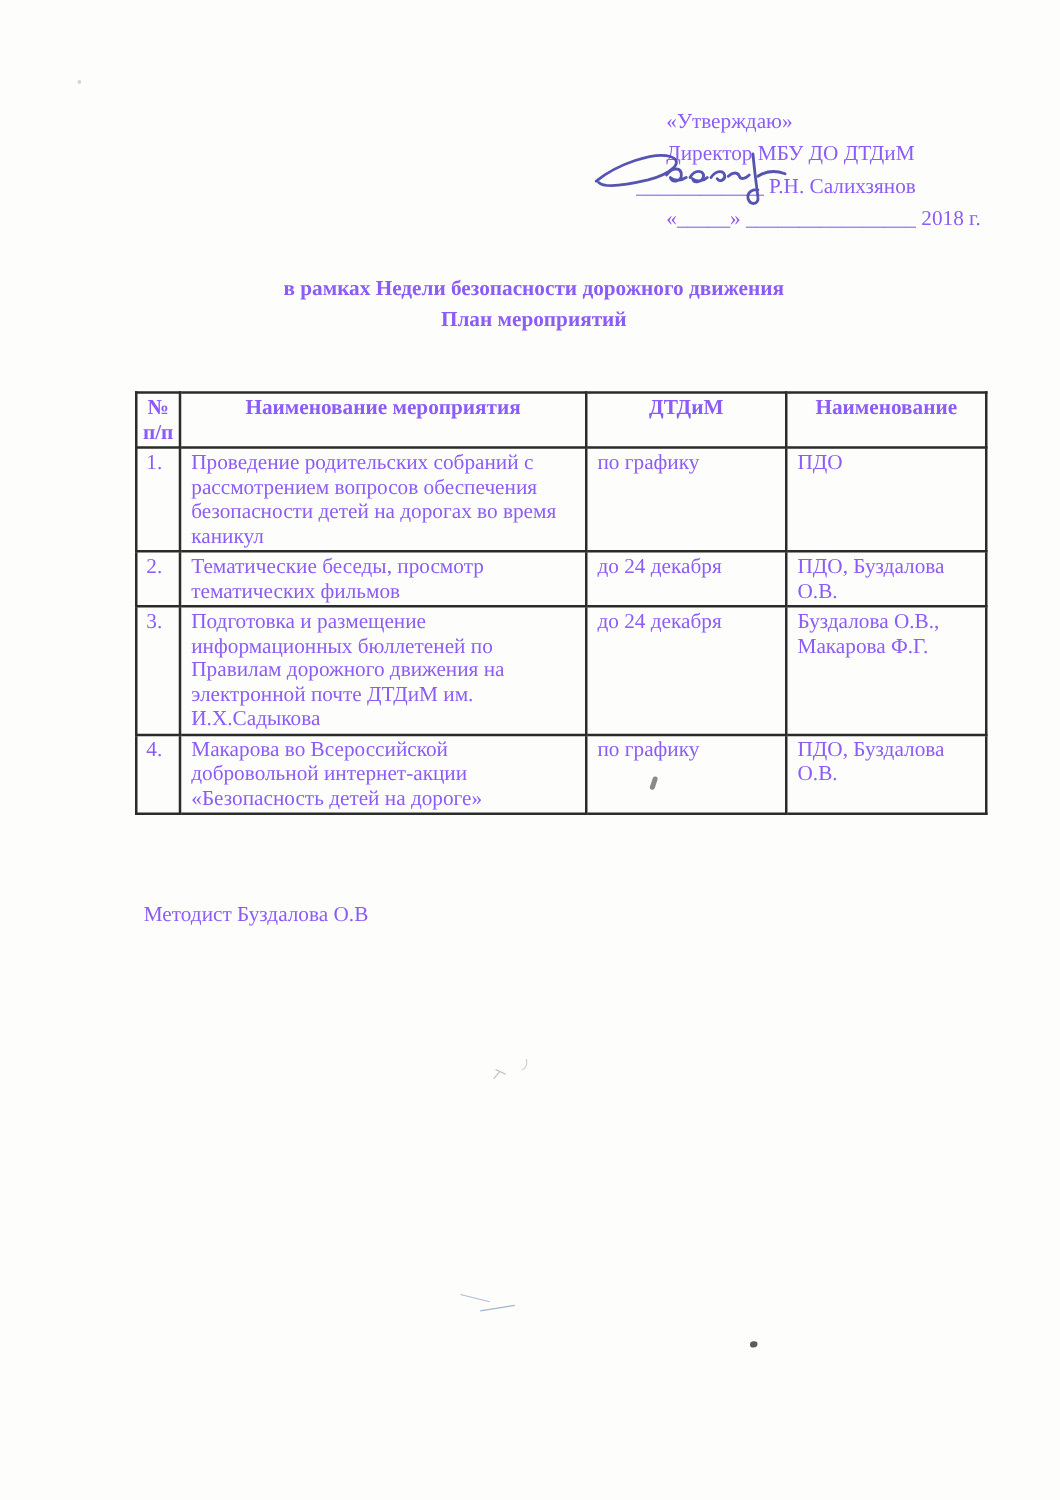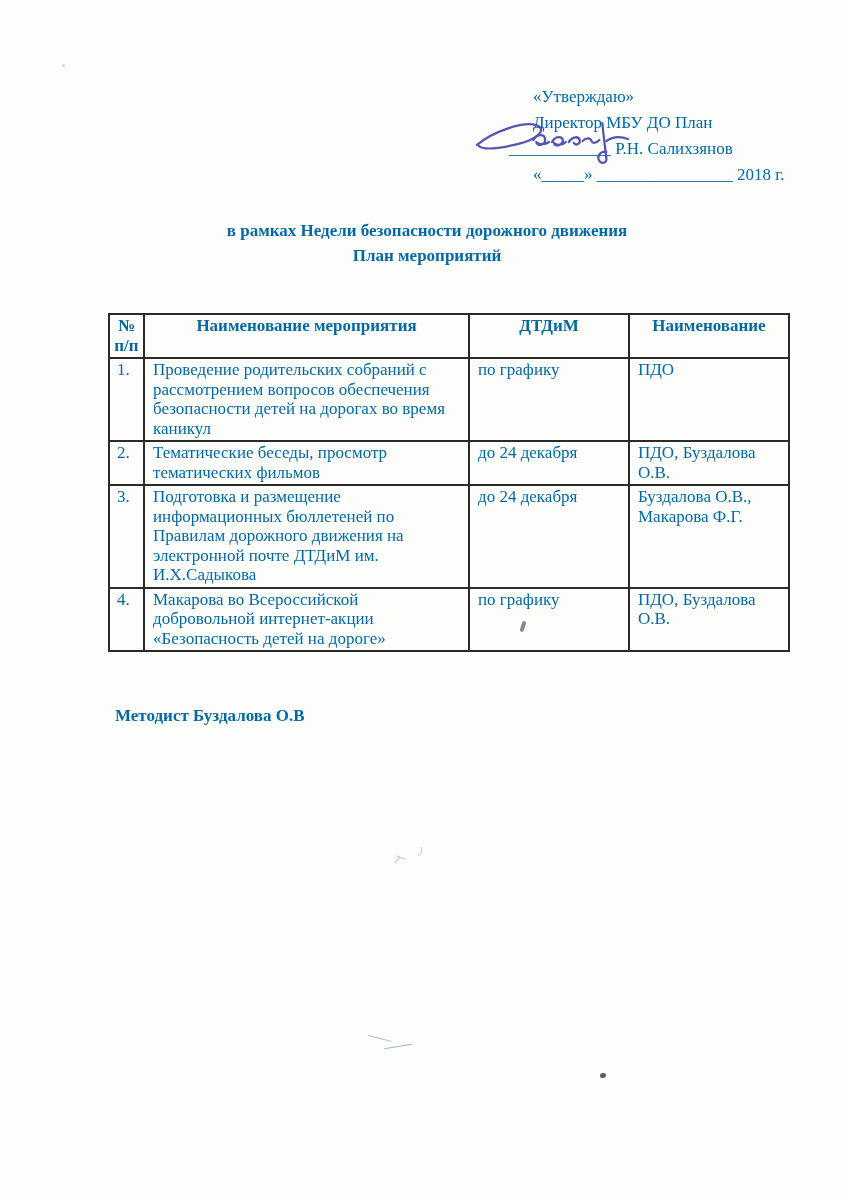--- a/index.html
+++ b/index.html
@@ -3,21 +3,21 @@
 <meta charset="utf-8">
 <style>
   html, body { margin: 0; padding: 0; background: #e8e8e8; }
   .page {
     position: relative;
     width: 848px;
     height: 1200px;
     margin: 0 auto;
     background: #fdfdfb;
     overflow: hidden;
-    color: #0369a1;
+    color: #8b5cf6;
     font-family: "Liberation Serif", "DejaVu Serif", serif;
   }
 
   
   .approval {
     position: absolute;
     left: 495px;
     top: 84px;
     width: 330px;
     font-size: 17px;
@@ -77,22 +77,22 @@
     padding-left: 2px;
     padding-right: 2px;
     height: 36px;
   }
   table.plan td.num { padding-left: 7px; }
 
   
   .signoff {
     position: absolute;
     left: 115px;
-    top: 706px;
-    font-weight: bold;
+    top: 722px;
+    font-weight: normal;
     font-size: 17px;
   }
 
   
   .speck { position: absolute; }
   .speck-a { left: 521px; top: 621px; width: 4px; height: 11px;
              background: #8a8a86; transform: rotate(18deg); border-radius: 2px; }
   .speck-b { left: 600px; top: 1073px; width: 6px; height: 5px;
              background: #5f5b57; border-radius: 55% 45% 60% 50%; }
   .speck-c1 { left: 396px; top: 857px; width: 9px; height: 1px; background: #bdbdbb; transform: rotate(25deg); }
@@ -106,21 +106,21 @@
                 background: #9fb6cd; transform: rotate(-9deg); }
   .speck-e { left: 62px; top: 64px; width: 3px; height: 3px; background: #d4d4d2; border-radius: 50%; }
 </style>
 </head>
 <body>
 
 <div class="page">
 
   <div class="approval">
     <div class="l1">«Утверждаю»</div>
-    <div class="l2">Директор МБУ ДО План</div>
+    <div class="l2">Директор МБУ ДО ДТДиМ</div>
     <div class="l3"><span>____________</span> <span>Р.Н. Салихзянов</span></div>
     <div class="l4">«_____» ________________ 2018 г.</div>
   </div>
 
   <div class="signature-wrap">
     <svg viewBox="0 0 160 54" fill="none" xmlns="http://www.w3.org/2000/svg">
       <g stroke="#4d4dae" stroke-width="2.3" stroke-linecap="round" stroke-linejoin="round" fill="none" opacity="0.95">
         <path d="M3 31 C20 17 50 7 63 11 C75 15 64 25 45 30 C28 34 10 37 5 32"></path>
         <path d="M60 26 C65 19 72 20 72 26 C72 31 65 33 63 28 C66 31 72 31 76 28"></path>
         <path d="M79 28 C83 21 90 22 90 27 C89 32 82 33 81 29 C84 32 90 31 93 28"></path>

